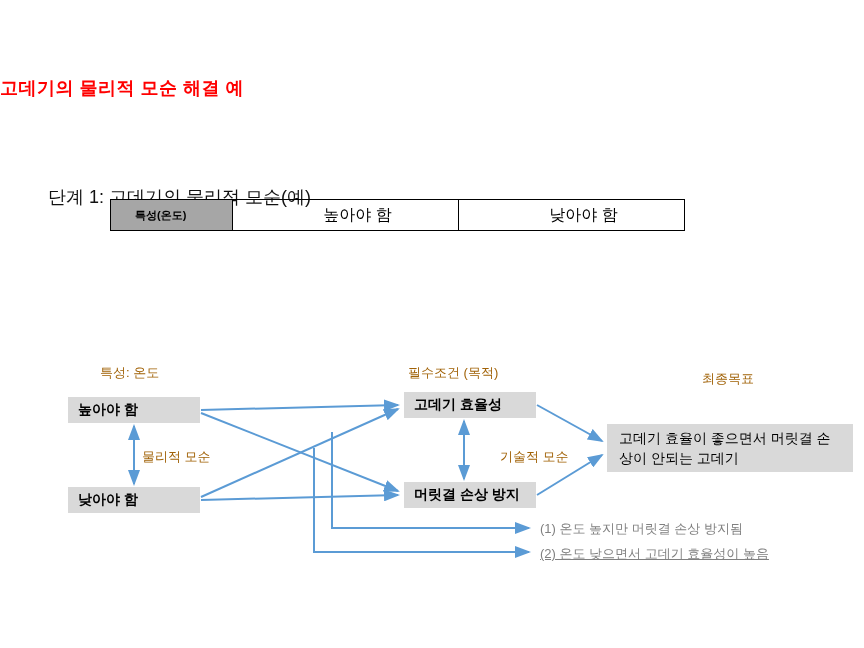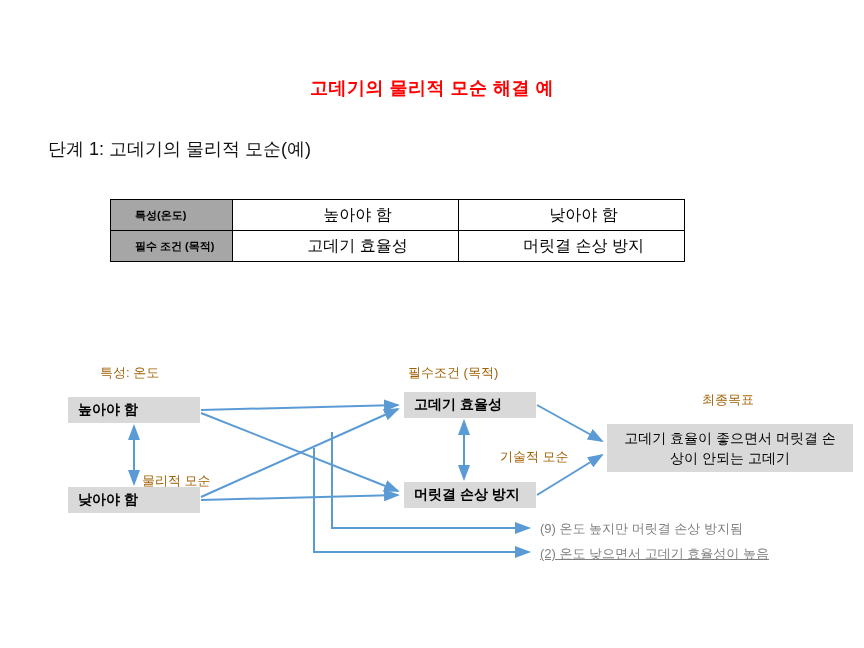--- a/index.html
+++ b/index.html
@@ -11,31 +11,31 @@
     position: relative;
     width: 864px;
     height: 648px;
     background: #ffffff;
     overflow: hidden;
   }
   .abs { position: absolute; }
 
   .title {
     top: 76px; left: 0; width: 100%;
-    text-align: center;
     color: #ff0000;
     font-weight: 700;
     font-size: 18px;
     letter-spacing: 0.5px;
   }
   .step-heading {
     left: 48px;
     color: #111111;
     font-size: 18px;
     font-weight: 500;
+    margin-top: 48px;
   }
   #step1-heading { top: 137px; }
   #step2-heading { top: 306px; }
 
   table.contradiction {
     position: absolute;
     left: 110px; top: 199px;
     border-collapse: collapse;
   }
   table.contradiction td {
@@ -83,21 +83,21 @@
     white-space: nowrap;
   }
   .node-final {
     position: absolute;
     background: #d9d9d9;
     left: 607px; top: 424px;
     width: 246px; height: 48px;
     display: flex;
     align-items: center;
     justify-content: center;
-    text-align: center;
+    text-align: left;
     font-size: 14px;
     color: #000000;
     padding: 2px 12px;
     line-height: 1.45;
   }
 
   svg.connectors {
     position: absolute;
     left: 0; top: 0;
     width: 864px; height: 648px;
@@ -113,32 +113,27 @@
 
   <div class="abs step-heading" id="step1-heading">단계 1: 고데기의 물리적 모순(예)</div>
 
   <table class="contradiction">
     <tbody>
         <tr>
       <td class="th-cell">특성(온도)</td>
       <td class="val-cell">높아야 함</td>
       <td class="val-cell">낮아야 함</td>
     </tr>
-    <tr>
-      <td class="th-cell">필수 조건 (목적)</td>
-      <td class="val-cell">고데기 효율성</td>
-      <td class="val-cell">머릿결 손상 방지</td>
-    </tr>
   </tbody>
     </table>
 
 
   <div class="abs gray-label" style="left:100px; top:364px;">특성: 온도</div>
   <div class="abs gray-label" style="left:408px; top:364px;">필수조건 (목적)</div>
-  <div class="abs gray-label" style="left:702px; top:391px;">최종목표</div>
+  <div class="abs gray-label" style="left:702px; top:370px;">최종목표</div>
 
   <svg class="connectors" viewBox="0 0 864 648">
     <defs>
       <marker id="arrow" viewBox="0 0 8 6" refX="7" refY="3" markerWidth="8" markerHeight="6" orient="auto-start-reverse">
         <path d="M0,0 L8,3 L0,6 z" fill="#5b9bd5"></path>
       </marker>
     </defs>
     <g stroke="#5b9bd5" stroke-width="2" fill="none">
       <line x1="201" y1="410" x2="398" y2="405" marker-end="url(#arrow)"></line>
       <line x1="201" y1="413" x2="398" y2="491" marker-end="url(#arrow)"></line>
@@ -152,19 +147,19 @@
       <polyline points="314,448 314,552 529,552" marker-end="url(#arrow)"></polyline>
     </g>
   </svg>
 
   <div class="node" style="left:68px; top:397px; width:132px;">높아야 함</div>
   <div class="node" style="left:68px; top:487px; width:132px;">낮아야 함</div>
   <div class="node" style="left:404px; top:392px; width:132px;">고데기 효율성</div>
   <div class="node" style="left:404px; top:482px; width:132px;">머릿결 손상 방지</div>
   <div class="node-final">고데기 효율이 좋으면서 머릿결 손상이 안되는 고데기</div>
 
-  <div class="abs gray-label" style="left:142px; top:472px;">물리적 모순</div>
+  <div class="abs gray-label" style="left:142px; top:448px;">물리적 모순</div>
   <div class="abs gray-label" style="left:500px; top:448px;">기술적 모순</div>
 
-  <div class="abs annot" style="left:540px; top:520px;">(9) 온도 높지만 머릿결 손상 방지됨</div>
+  <div class="abs annot" style="left:540px; top:520px;">(1) 온도 높지만 머릿결 손상 방지됨</div>
   <div class="abs annot" style="left:540px; top:545px;text-decoration:underline;">(2) 온도 낮으면서 고데기 효율성이 높음</div>
 
 </div>
 
 </body></html>

